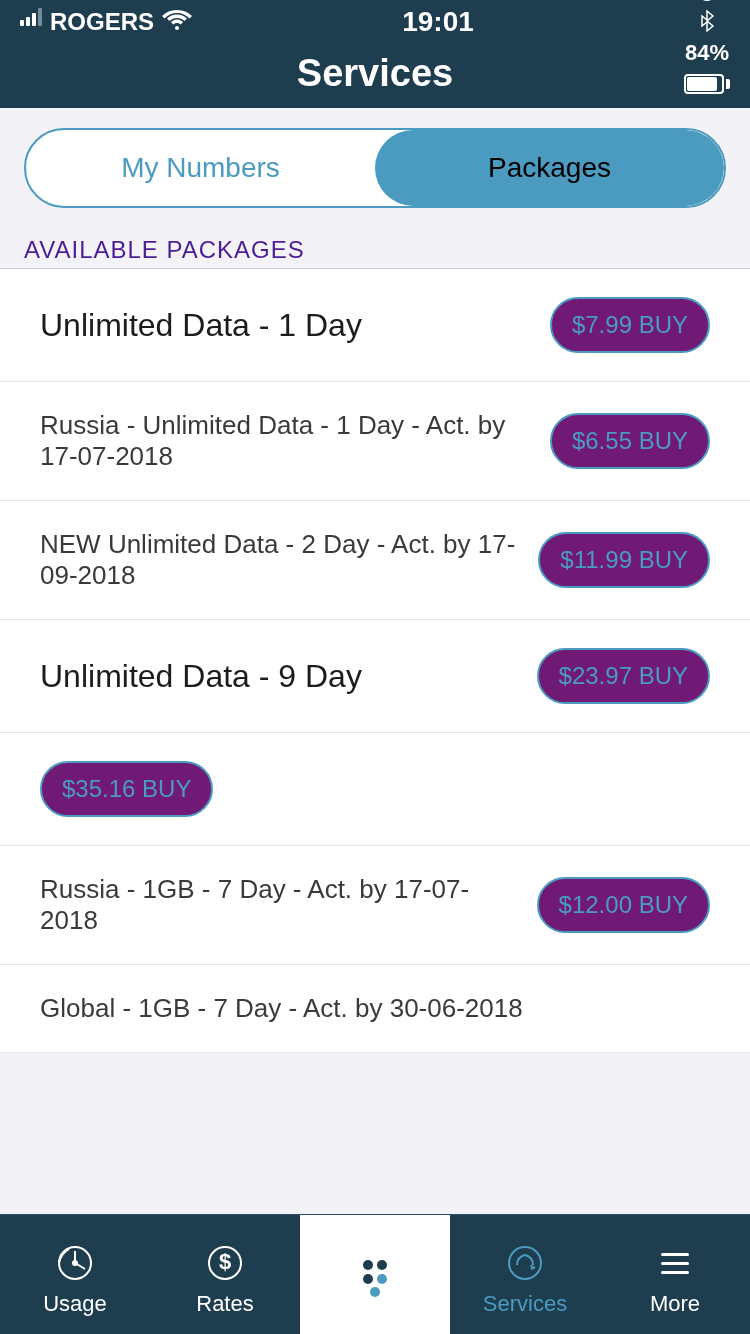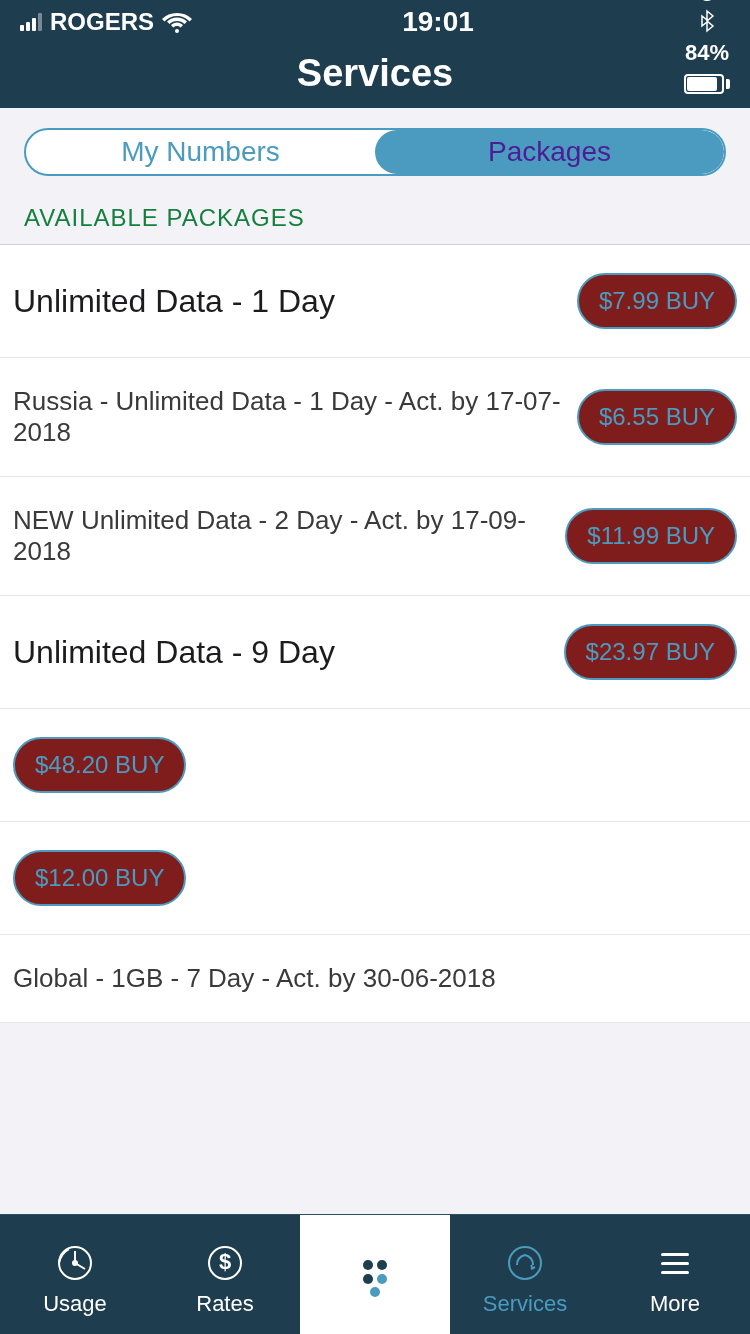--- a/index.html
+++ b/index.html
@@ -20,21 +20,21 @@
       display: flex;
       align-items: center;
       justify-content: space-between;
       padding: 0 20px;
       color: white;
       font-size: 26px;
       font-weight: 600;
     }
     .status-left {
       display: flex;
-      align-items: center;
+      align-items: flex-start;
       gap: 8px;
       font-size: 24px;
     }
     .status-center {
       font-size: 28px;
       font-weight: 600;
     }
     .status-right {
       display: flex;
       align-items: center;
@@ -111,38 +111,38 @@
     .segment-wrapper {
       background: #f2f2f7;
       padding: 20px 24px 16px;
     }
     .segment-control {
       display: flex;
       background: white;
       border-radius: 40px;
       border: 2px solid #4a9bbf;
       overflow: hidden;
-      height: 48px;
+      height: 80px;
     }
     .segment-btn {
       flex: 1;
       display: flex;
       align-items: center;
       justify-content: center;
       font-size: 28px;
       cursor: pointer;
       border-radius: 38px;
       transition: all 0.2s;
     }
     .segment-btn.inactive {
       color: #4a9bbf;
       background: transparent;
     }
     .segment-btn.active {
-      color: #4c1d95;
+      color: #000000;
       background: #4a9bbf;
     }
 
     
     .banner {
       margin: 4px 24px 20px;
       background: #4a9bbf;
       border-radius: 12px;
       padding: 22px 24px;
       display: flex;
@@ -150,38 +150,38 @@
     }
     .banner-text {
       color: white;
       font-size: 28px;
       font-weight: 500;
       line-height: 1.4;
     }
 
     
     .section-header {
-      padding: 12px 24px 12px;
-      color: #15803d;
+      padding: 12px 24px 4px;
+      color: #4c1d95;
       font-size: 24px;
       font-weight: 500;
       letter-spacing: 1px;
       text-transform: uppercase;
       border-bottom: 1px solid #d1d1d6;
     }
 
     
     .package-list {
       background: white;
     }
     .package-row {
       display: flex;
       align-items: center;
       justify-content: space-between;
-      padding: 28px 13px;
+      padding: 28px 40px;
       border-bottom: 1px solid #e5e5ea;
       background: white;
     }
     .package-name {
       color: #1c1c1e;
       font-size: 32px;
       font-weight: 400;
       flex: 1;
       padding-right: 16px;
     }
@@ -190,21 +190,21 @@
       color: #3a3a3c;
     }
     .buy-btn {
       border: 2px solid #4a9bbf;
       border-radius: 40px;
       padding: 12px 20px;
       color: #4a9bbf;
       font-size: 24px;
       font-weight: 500;
       white-space: nowrap;
-      background: #7f1d1d;
+      background: #701a75;
       cursor: pointer;
       min-width: 160px;
       text-align: center;
     }
 
     
     .tab-bar {
       position: fixed;
       bottom: 0;
       left: 0;
@@ -323,23 +323,24 @@
       </div>
       <div class="package-row">
         <span class="package-name small">NEW Unlimited Data - 2 Day - Act. by 17-09-2018</span>
         <button class="buy-btn">$11.99 BUY</button>
       </div>
       <div class="package-row">
         <span class="package-name">Unlimited Data - 9 Day</span>
         <button class="buy-btn">$23.97 BUY</button>
       </div>
       <div class="package-row">
-        <button class="buy-btn">$48.20 BUY</button>
-      </div>
-      <div class="package-row">
+        <button class="buy-btn">$35.16 BUY</button>
+      </div>
+      <div class="package-row">
+        <span class="package-name small">Russia - 1GB - 7 Day - Act. by 17-07-2018</span>
         <button class="buy-btn">$12.00 BUY</button>
       </div>
       <div class="package-row">
         <span class="package-name small">Global - 1GB - 7 Day - Act. by 30-06-2018</span>
       </div>
     </div>
 
 </div>
 
 <div class="tab-bar">

